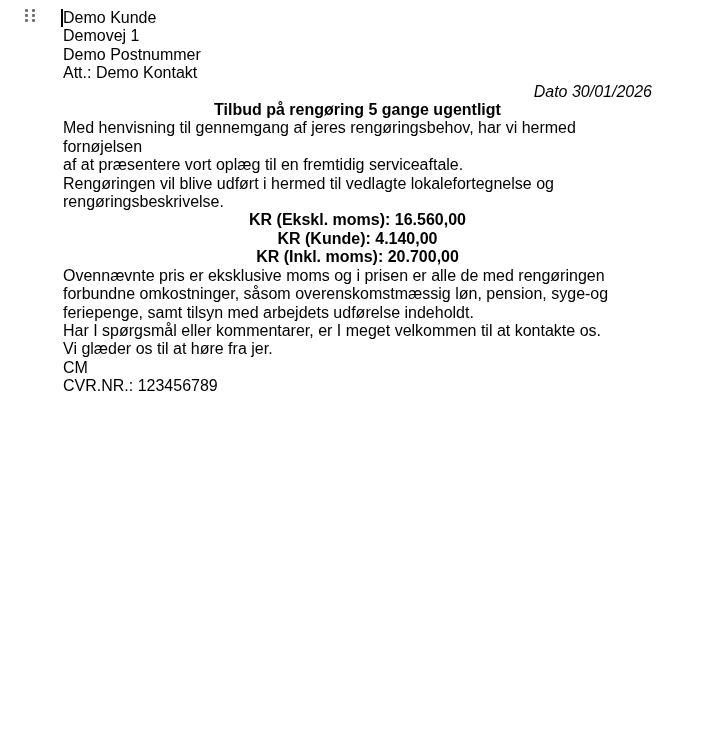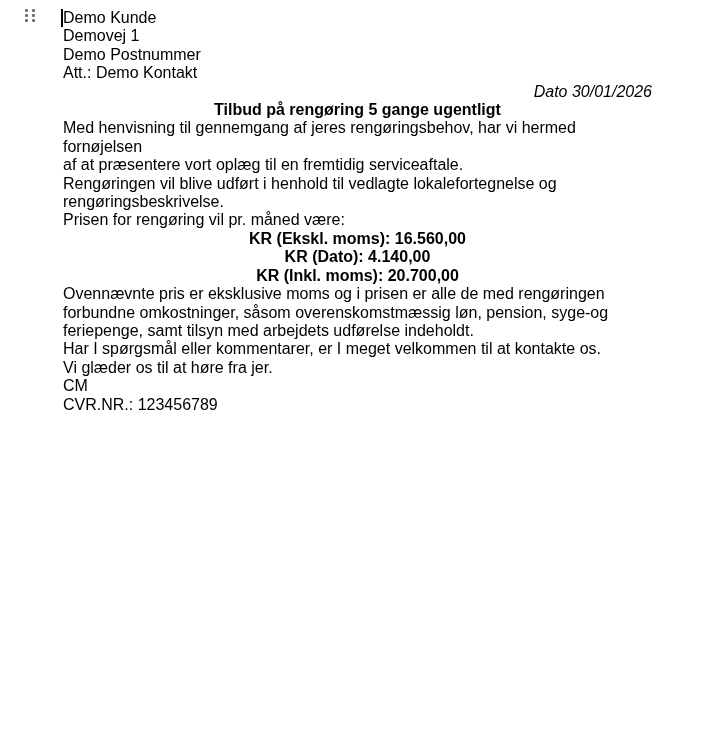--- a/index.html
+++ b/index.html
@@ -97,28 +97,27 @@
 Demo Postnummer
 Att.: Demo Kontakt</div>
 
     <div class="block date-line">Dato 30/01/2026</div>
 
     <div class="block title-line">Tilbud på rengøring 5 gange ugentligt</div>
 
     <p class="pre para-intro">Med henvisning til gennemgang af jeres rengøringsbehov, har vi hermed fornøjelsen
 af at præsentere vort oplæg til en fremtidig serviceaftale.</p>
 
-    <p class="pre para-scope">Rengøringen vil blive udført i henhold til vedlagte lokalefortegnelse og
+    <p class="pre para-scope">Rengøringen vil blive udført i hermed til vedlagte lokalefortegnelse og
 rengøringsbeskrivelse.</p>
 
-    <p class="para-price-intro">Prisen for rengøring vil pr. måned være:</p>
 
     <div class="block price-line">KR (Ekskl. moms): 16.560,00</div>
 
-    <div class="block price-line">KR (Dato): 4.140,00</div>
+    <div class="block price-line">KR (Kunde): 4.140,00</div>
 
     <div class="block price-line">KR (Inkl. moms): 20.700,00</div>
 
     <p class="pre para-terms">Ovennævnte pris er eksklusive moms og i prisen er alle de med rengøringen
 forbundne omkostninger, såsom overenskomstmæssig løn, pension, syge-og
 feriepenge, samt tilsyn med arbejdets udførelse indeholdt.</p>
 
     <p class="para-questions">Har I spørgsmål eller kommentarer, er I meget velkommen til at kontakte os.</p>
 
     <p class="para-closing">Vi glæder os til at høre fra jer.</p>

